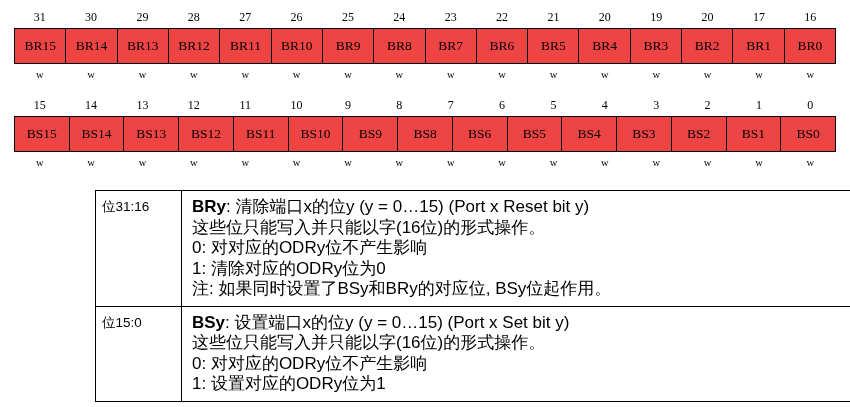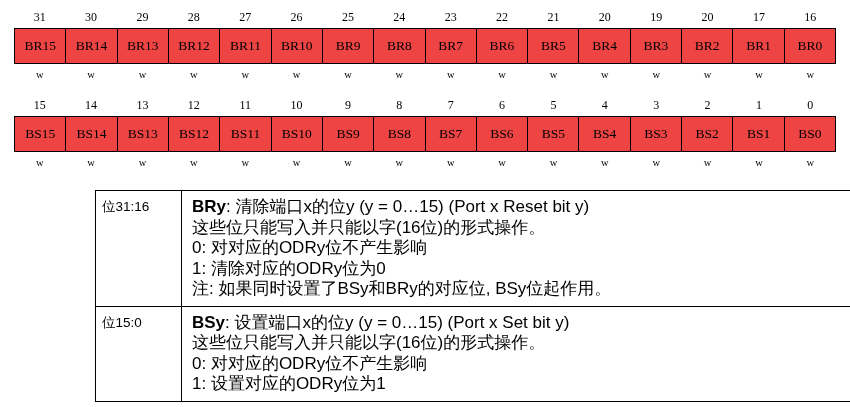--- a/index.html
+++ b/index.html
@@ -202,21 +202,20 @@
     </div>
     <div class="bit-box-row">
       <div class="cell">BS15</div>
       <div class="cell">BS14</div>
       <div class="cell">BS13</div>
       <div class="cell">BS12</div>
       <div class="cell">BS11</div>
       <div class="cell">BS10</div>
       <div class="cell">BS9</div>
       <div class="cell">BS8</div>
-      <div class="cell">BS7</div>
       <div class="cell">BS6</div>
       <div class="cell">BS5</div>
       <div class="cell">BS4</div>
       <div class="cell">BS3</div>
       <div class="cell">BS2</div>
       <div class="cell">BS1</div>
       <div class="cell">BS0</div>
     </div>
     <div class="access-row">
       <div class="cell">w</div>

